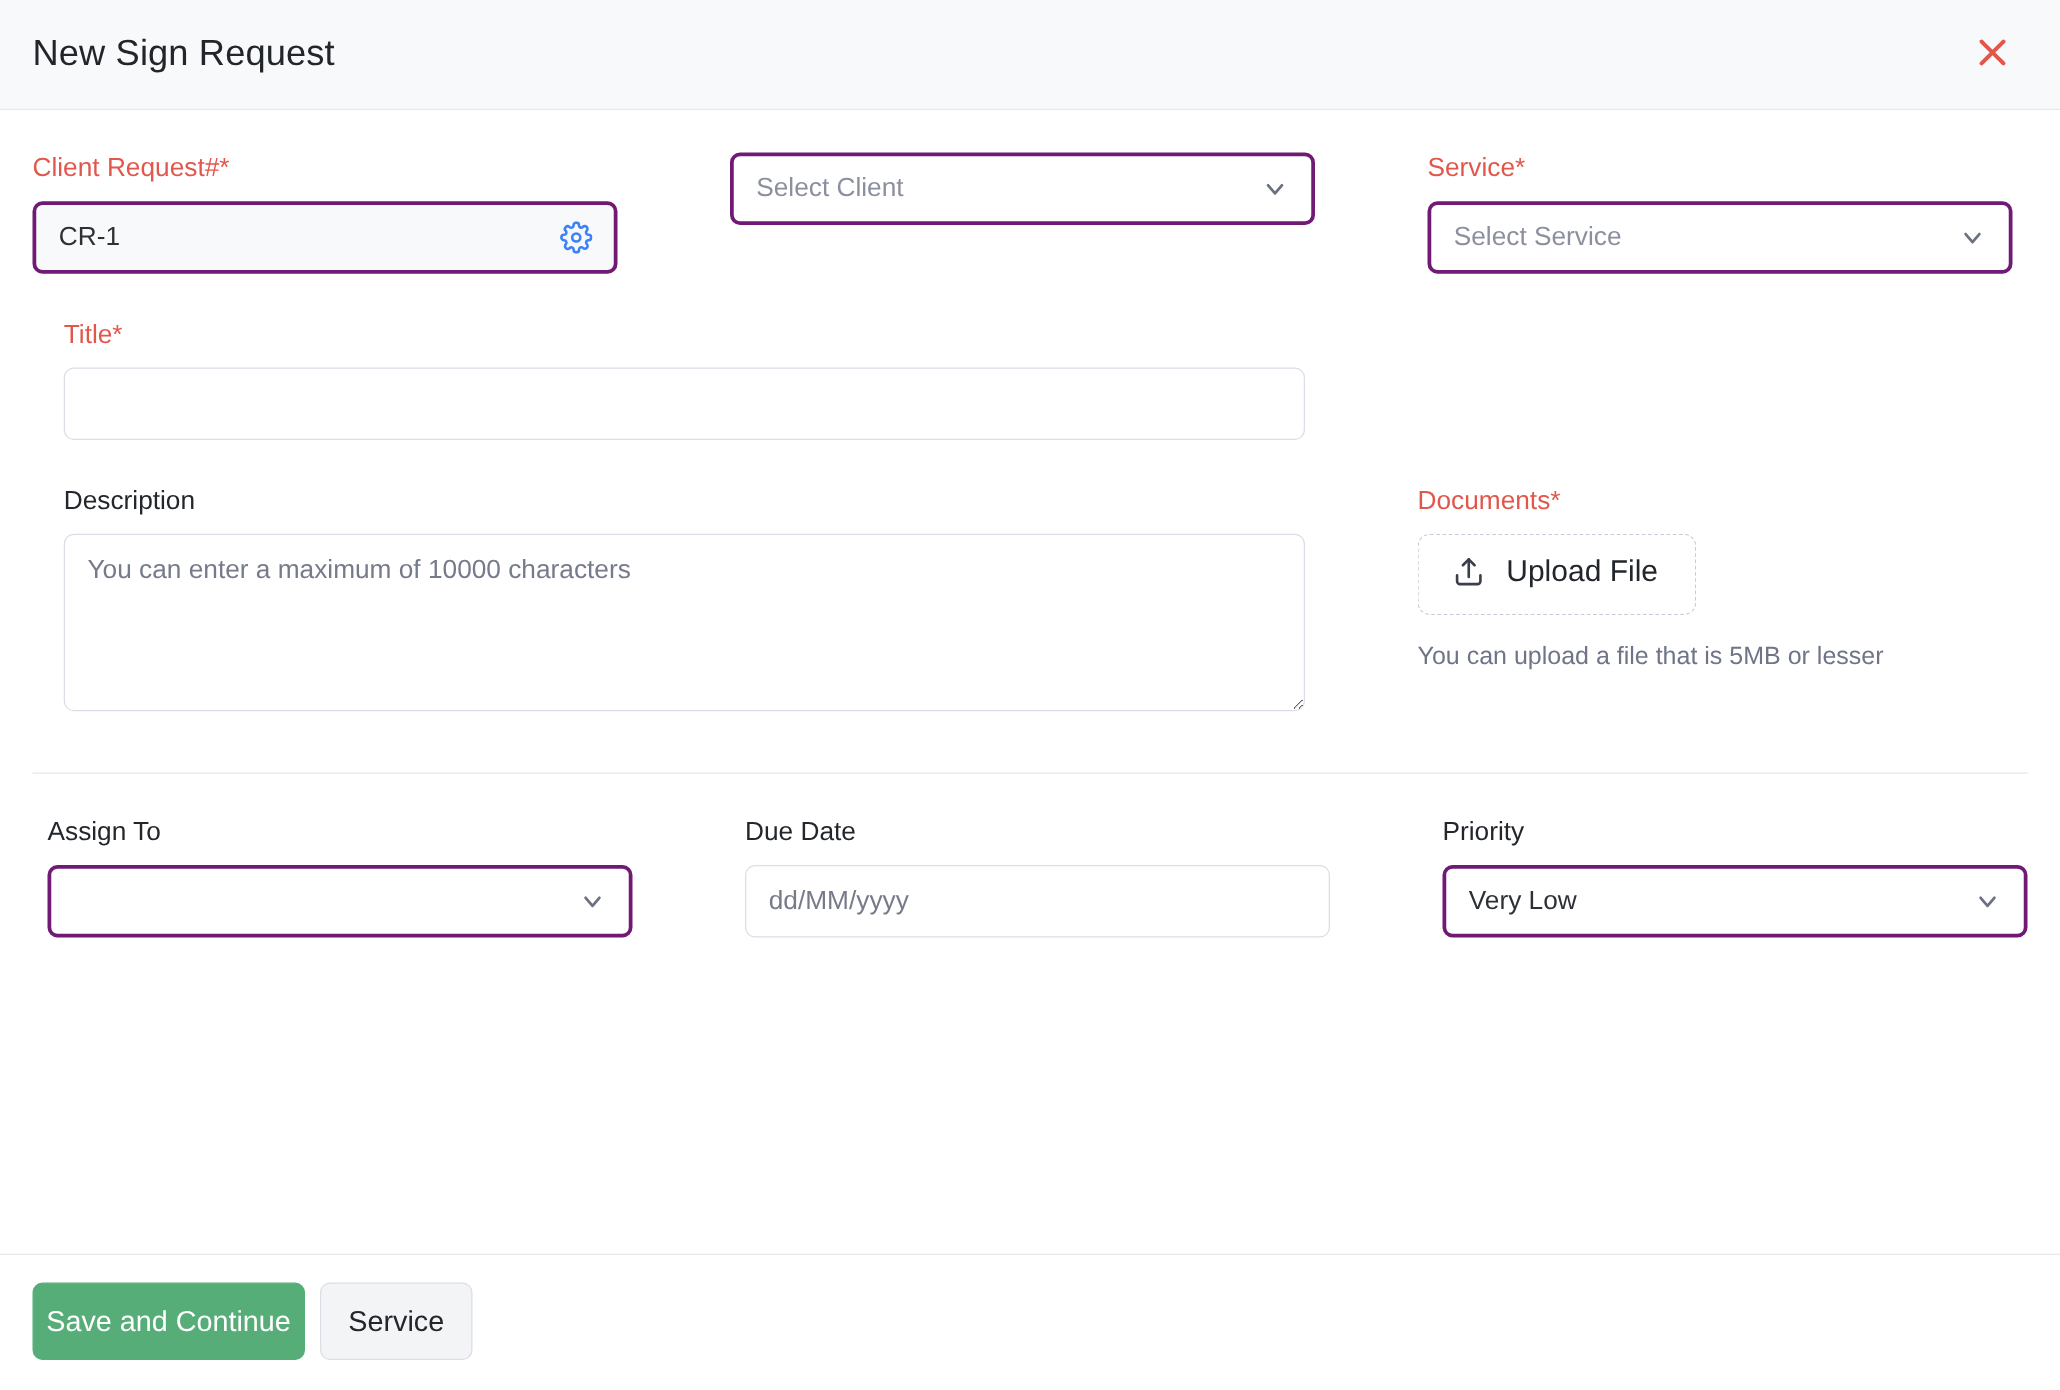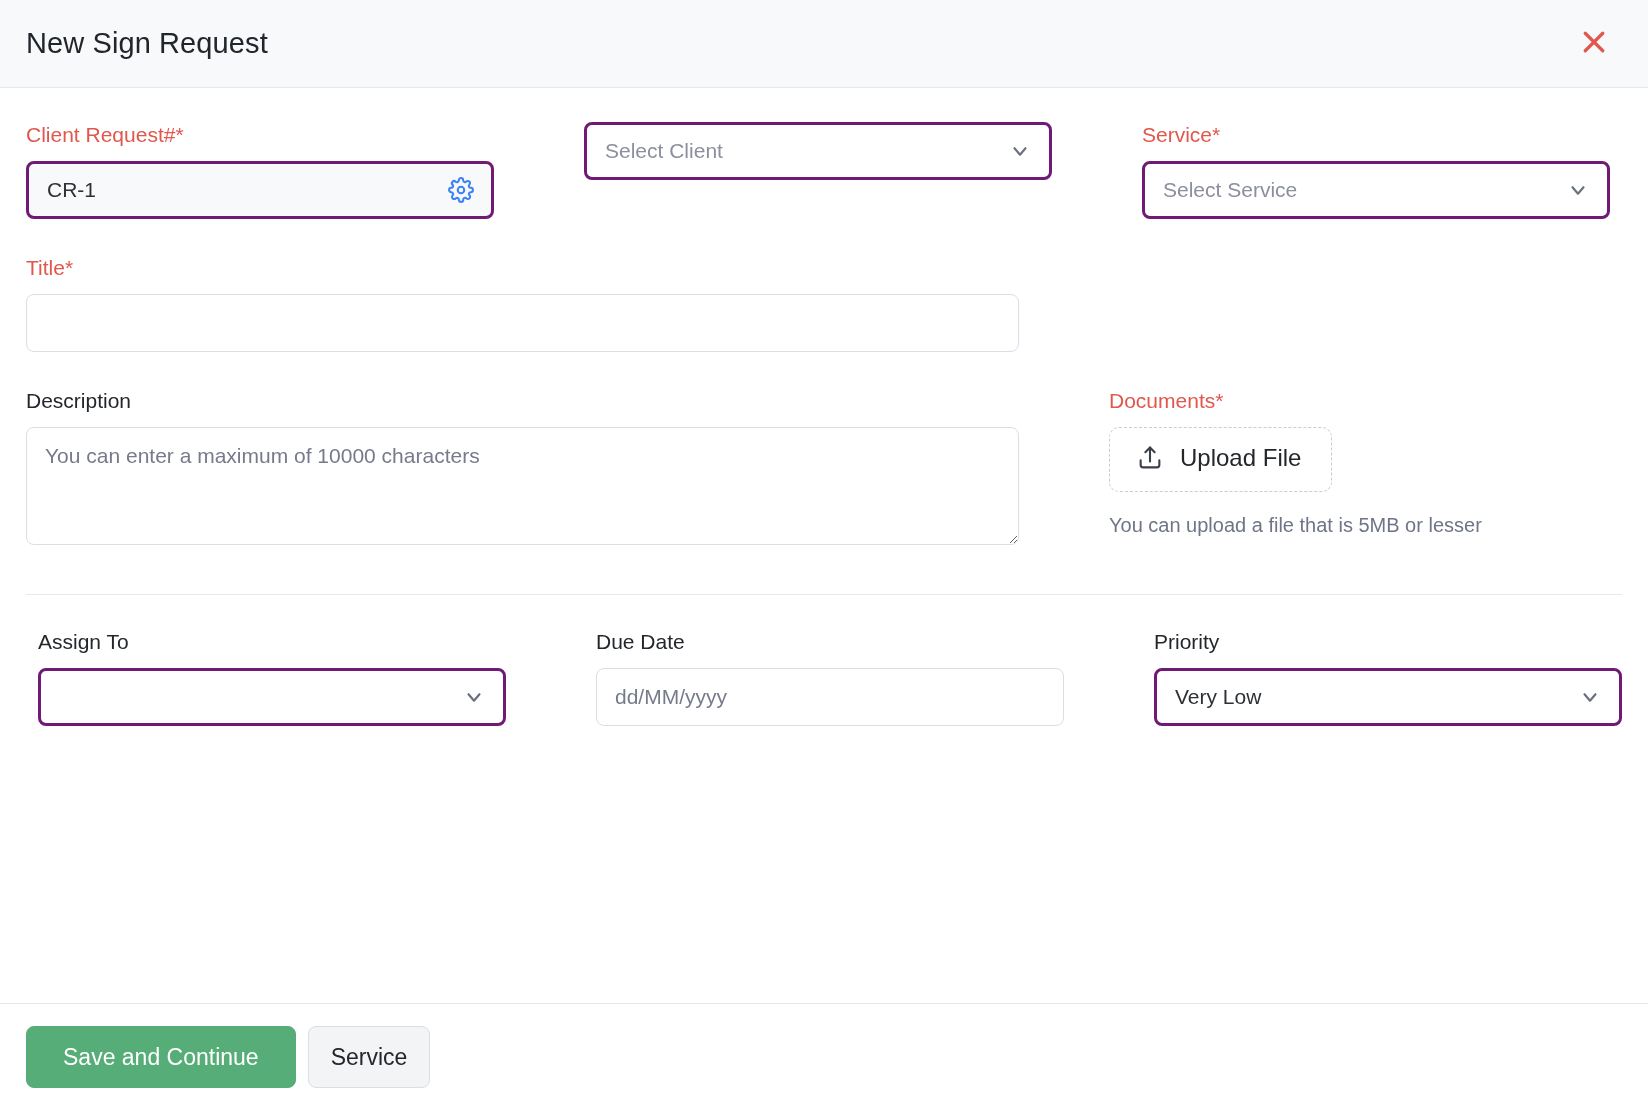--- a/index.html
+++ b/index.html
@@ -102,25 +102,25 @@
     top: 50%;
     transform: translateY(-50%);
     width: 26px;
     height: 26px;
     cursor: pointer;
   }
 
   .row1 { margin-top: 34px; }
   .row2 { margin-top: 36px; }
 
-  .wide { width: 993px; flex: 0 0 993px; }
+  .wide { width: 993px; flex: 0 0 993px; margin-left: 25px; }
 
   textarea.desc {
     width: 993px;
-    height: 118px;
+    height: 142px;
     border: 1px solid #dcdde6;
     border-radius: 8px;
     padding: 16px 18px;
     font-family: "Liberation Sans", sans-serif;
     font-size: 21px;
     color: #1d4ed8;
     resize: vertical;
     outline: none;
     display: block;
     background: #fff;
@@ -176,21 +176,21 @@
     display: flex;
     gap: 12px;
     align-items: center;
   }
   .btn {
     font-family: "Liberation Sans", sans-serif;
     font-size: 23px;
     border-radius: 8px;
     cursor: pointer;
     height: 62px;
-    padding: 0 36px;
+    padding: 0 10px;
     display: inline-flex;
     align-items: center;
     justify-content: center;
     border: 1px solid transparent;
   }
   .btn-primary {
     background: #56ad77;
     color: #ffffff;
     border-color: #56ad77;
   }

